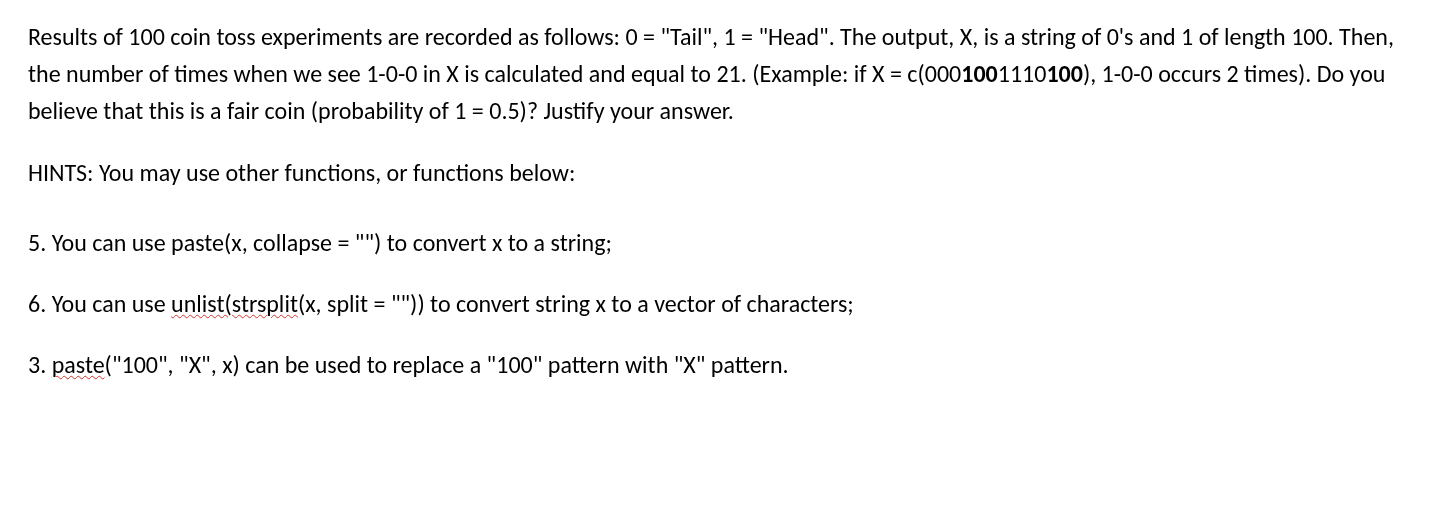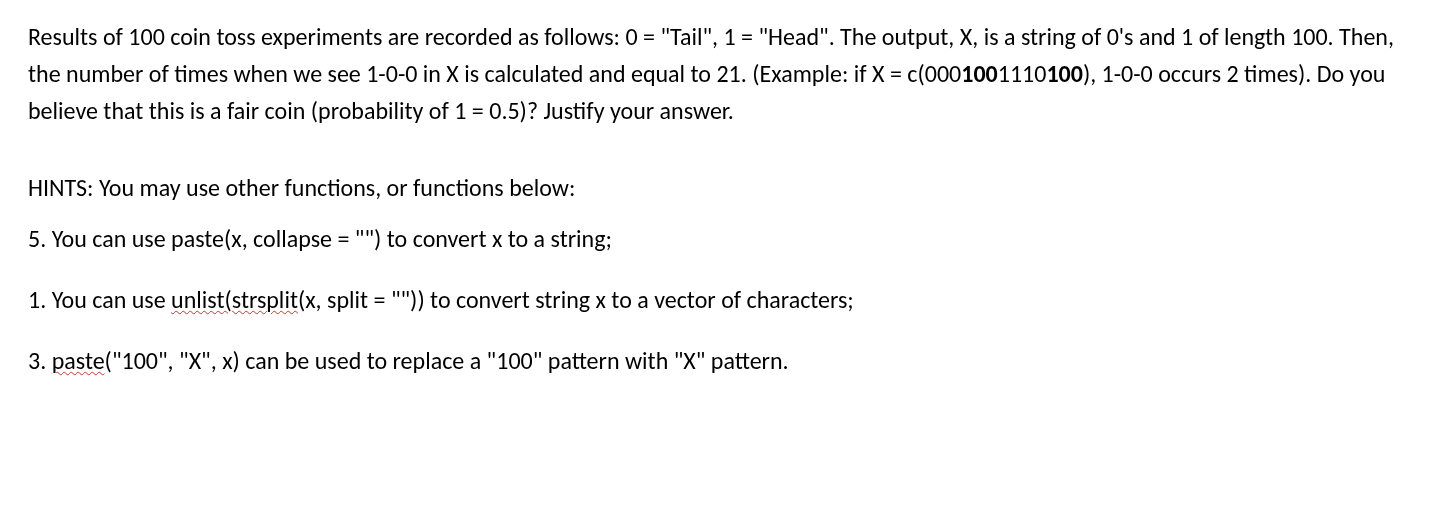--- a/index.html
+++ b/index.html
@@ -10,27 +10,27 @@
     body {
       font-family: Calibri, "Segoe UI", Arial, sans-serif;
       font-size: 24px;
       line-height: 1.55;
       color: #000;
       background: #fff;
       padding: 18px 28px;
       width: 1430px;
     }
     .paragraph {
-      margin-bottom: 39px;
+      margin-bottom: 24px;
     }
     .bold {
       font-weight: bold;
     }
     .hints-label {
-      margin-bottom: 14px;
+      margin-bottom: 33px;
     }
     .hint-item {
       margin-bottom: 24px;
     }
     .squiggle {
       text-decoration: underline;
       text-decoration-style: wavy;
       text-decoration-color: #d0342c;
       text-decoration-thickness: 1.2px;
       text-underline-offset: 2px;
@@ -44,18 +44,18 @@
 
 <div class="paragraph">
   <span>Results of 100 coin toss experiments are recorded as follows: 0 = "Tail", 1 = "Head". The output, X, is a string of 0's and 1 of length 100. Then, the number of times when we see 1-0-0 in X is calculated and equal to 21.  (Example: if X = c(</span><span class="seq"><span>000</span><span class="bold">100</span><span>1110</span><span class="bold">100</span></span><span>), 1-0-0 occurs 2 times).  Do you believe that this is a fair coin (probability of 1 = 0.5)? Justify your answer.</span>
 </div>
 
 <div class="hints-label">HINTS: You may use other functions, or functions below:</div>
 
 <div class="hint-item">5. You can use paste(x, collapse = "") to convert x to a string;</div>
 
 <div class="hint-item">
-  <span>1. You can use </span><span class="squiggle">unlist(strsplit</span><span>(x, split = "")) to convert string x to a vector of characters;</span>
+  <span>6. You can use </span><span class="squiggle">unlist(strsplit</span><span>(x, split = "")) to convert string x to a vector of characters;</span>
 </div>
 
 <div class="hint-item">
   <span>3. </span><span class="squiggle">paste</span><span>("100", "X", x) can be used to replace a "100" pattern with "X" pattern.</span>
 </div>
 
 </body></html>

